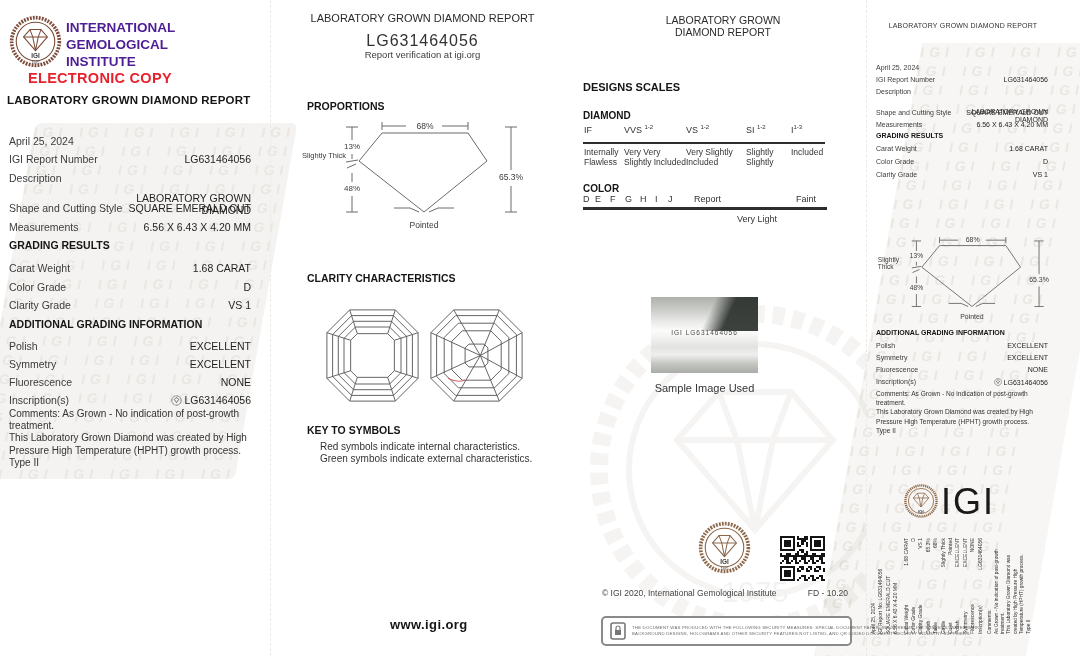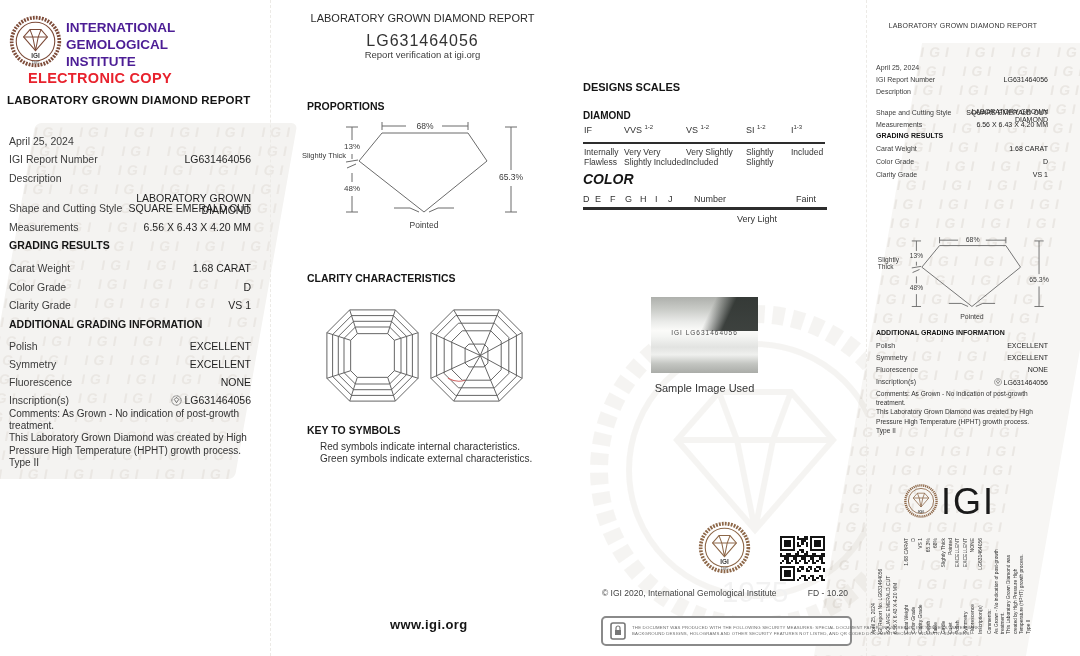--- a/index.html
+++ b/index.html
@@ -194,47 +194,51 @@
 
   <div class="p" style="left:580px;top:0;width:286px;height:656px;overflow:hidden;">
 
     <svg class="p" style="left:-5px;top:290px;opacity:.06;" width="360" height="360" viewBox="0 0 60 60">
       <circle cx="30" cy="30" r="26" fill="none" stroke="#6a5a3a" stroke-width="3" stroke-dasharray="2 1.3"></circle>
       <circle cx="30" cy="30" r="21" fill="none" stroke="#6a5a3a" stroke-width="1"></circle>
       <path d="M17,25 L24,17 H36 L43,25 L30,40 Z M17,25 H43 M24,17 L27,25 M36,17 L33,25 M30,40 L27,25 M30,40 L33,25" fill="none" stroke="#6a5a3a" stroke-width="1"></path>
       <text x="30" y="52" text-anchor="middle" font-size="5" fill="#6a5a3a">1975</text>
     </svg>
 
+    <div class="p" style="left:25px;top:14px;width:236px;text-align:center;font-size:10.5px;line-height:12px;color:#2b2b2b;">
+      <div>LABORATORY GROWN</div>
+      <div>DIAMOND REPORT</div>
+    </div>
 
     <div class="p b" style="left:3px;top:81px;font-size:11px;">DESIGNS SCALES</div>
     <div class="p b" style="left:3px;top:110px;font-size:10px;">DIAMOND</div>
 
     <span class="ccode" style="left:4px;top:124px;"><span>IF</span><sup></sup></span>
     <span class="ccode" style="left:44px;top:124px;"><span>VVS</span> <sup>1-2</sup></span>
     <span class="ccode" style="left:106px;top:124px;"><span>VS</span> <sup>1-2</sup></span>
     <span class="ccode" style="left:166px;top:124px;"><span>SI</span> <sup>1-2</sup></span>
     <span class="ccode" style="left:211px;top:124px;"><span>I</span><sup>1-3</sup></span>
 
     <div class="scale-line" style="left:3px;top:142px;width:242px;height:2px;"></div>
 
     <div class="cdesc" style="left:4px;top:147px;width:46px;">Internally Flawless</div>
     <div class="cdesc" style="left:44px;top:147px;width:66px;">Very Very Slightly Included</div>
     <div class="cdesc" style="left:106px;top:147px;width:62px;">Very Slightly Included</div>
     <div class="cdesc" style="left:166px;top:147px;width:46px;">Slightly Slightly</div>
     <div class="cdesc" style="left:211px;top:147px;width:44px;">Included</div>
 
-    <div class="p b" style="left:3px;top:171px;font-size:14px;font-style:italic;">COLOR</div>
+    <div class="p b" style="left:3px;top:183px;font-size:10px;">COLOR</div>
     <span class="colcode" style="left:3px;top:194px;">D</span>
     <span class="colcode" style="left:15px;top:194px;">E</span>
     <span class="colcode" style="left:30px;top:194px;">F</span>
     <span class="colcode" style="left:45px;top:194px;">G</span>
     <span class="colcode" style="left:60px;top:194px;">H</span>
     <span class="colcode" style="left:75px;top:194px;">I</span>
     <span class="colcode" style="left:88px;top:194px;">J</span>
-    <span class="colcode" style="left:114px;top:194px;">Number</span>
+    <span class="colcode" style="left:114px;top:194px;">Report</span>
     <span class="colcode" style="left:157px;top:194px;margin-top:20px;">Very Light</span>
     <span class="colcode" style="left:216px;top:194px;">Faint</span>
     <div class="scale-line" style="left:3px;top:207px;width:244px;height:2.5px;"></div>
   </div>
 
   <div class="sample-img">
     <div class="sample-dark"></div>
     <div class="sample-insc">IGI LG631464056</div>
   </div>
   <div class="p" style="left:641px;top:382px;width:127px;text-align:center;font-size:11px;color:#333;">Sample Image Used</div>

